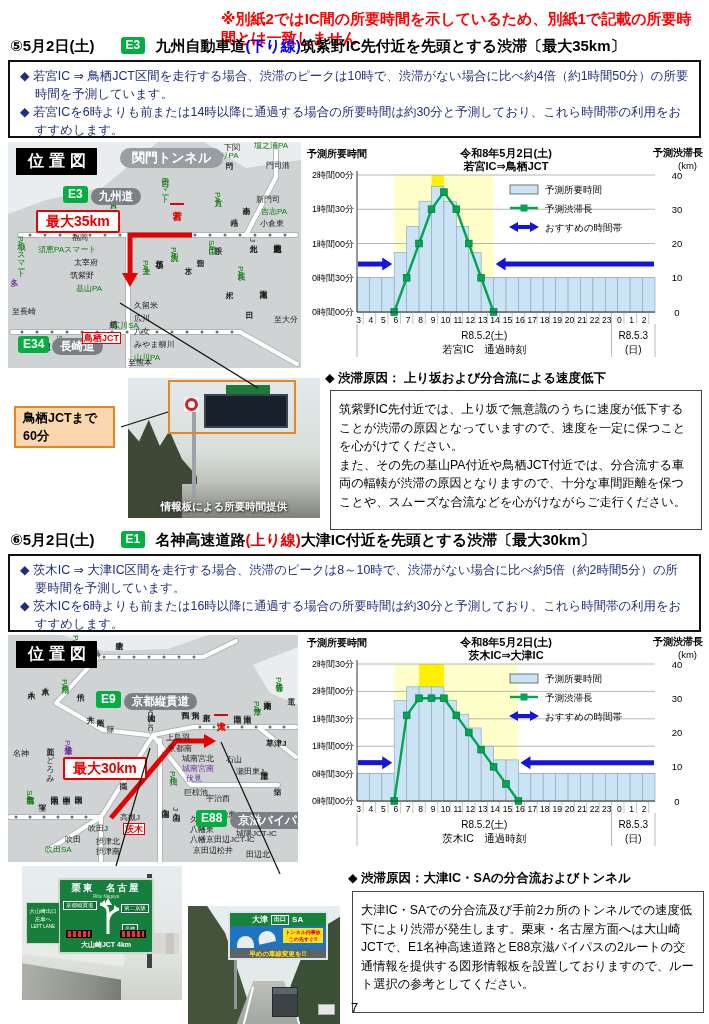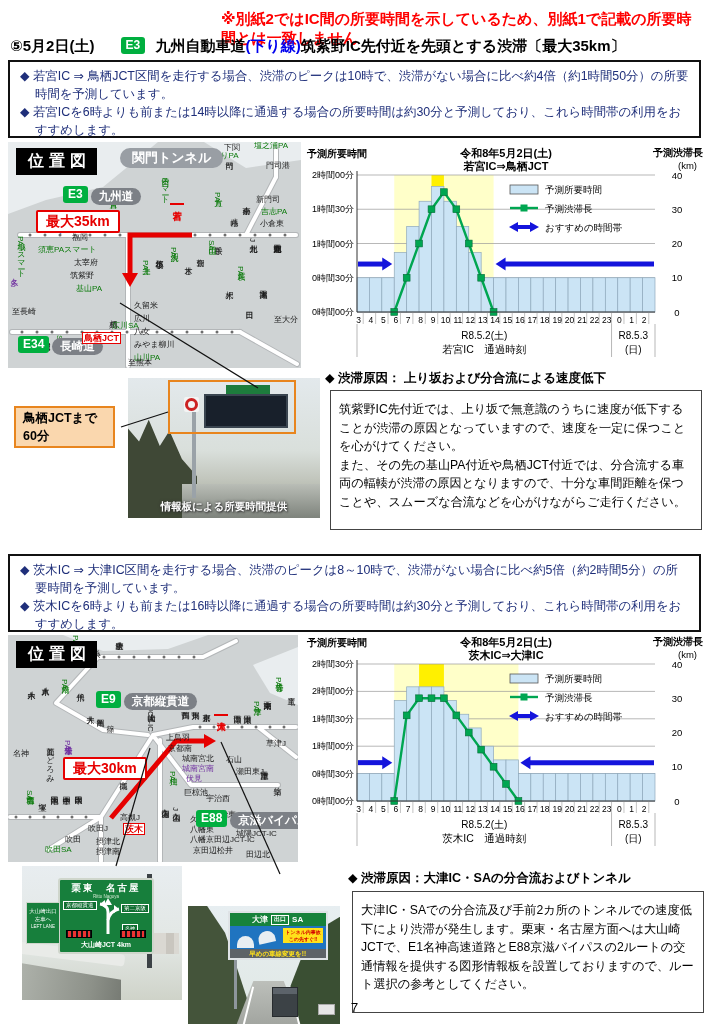--- a/index.html
+++ b/index.html
@@ -385,20 +385,25 @@
     <div class="p1-highlight"></div>
     <div class="p1-caption">情報板による所要時間提供</div>
   </div>
 
   <div class="abs cause-head" style="left:325px;top:370px;">◆ 渋滞原因： 上り坂および分合流による速度低下</div>
   <div class="abs cause-box" style="left:330px;top:390px;width:372px;height:140px;">
     <div>筑紫野IC先付近では、上り坂で無意識のうちに速度が低下することが渋滞の原因となっていますので、速度を一定に保つことを心がけてください。</div>
     <div>また、その先の基山PA付近や鳥栖JCT付近では、分合流する車両の輻輳が渋滞の原因となりますので、十分な車間距離を保つことや、スムーズな合流などを心がけながらご走行ください。</div>
   </div>
 
+  <div class="abs sec-head" style="top:531px;">
+    <span class="sec-date">⑥5月2日(土)</span>
+    <span class="ebadge big">E1</span>
+    <span><span>名神高速道路</span><span class="dir" style="color: rgb(230, 0, 0);">(上り線)</span><span>大津IC付近を先頭とする渋滞〔最大30km〕</span></span>
+  </div>
   <div class="abs bullet-box" style="top:554px;height:78px;">
     <div class="bullet">◆ 茨木IC ⇒ 大津IC区間を走行する場合、渋滞のピークは8～10時で、渋滞がない場合に比べ約5倍（約2時間5分）の所要時間を予測しています。</div>
     <div class="bullet">◆ 茨木ICを6時よりも前または16時以降に通過する場合の所要時間は約30分と予測しており、これら時間帯の利用をおすすめします。</div>
   </div>
 
   <div class="abs map-panel" style="left:8px;top:635px;width:290px;height:227px;">
     <div class="map-title">位置図</div>
   <svg viewBox="0 0 290 227" width="290" height="227">
         <polygon points="55,0 200,0 160,14 95,16" fill="#e9edef"></polygon>
         <polygon points="245,30 290,12 290,70 262,58" fill="#e9edef"></polygon>
@@ -461,21 +466,21 @@
       <span class="map-lbl ck" style="left: 160px; top: 110px;">京都南</span>
       <span class="map-lbl v ck" style="left: 172px; top: 70px;">鴨川西</span>
       <span class="map-lbl v ck" style="left: 182px; top: 70px;">鴨川東</span>
       <span class="map-lbl v ck" style="left: 193px; top: 72px;">京都東</span>
       <span class="map-lbl v ck" style="left: 224px; top: 74px;">瀬田西</span>
       <span class="map-lbl v ck" style="left: 234px; top: 74px;">瀬田東</span>
       <span class="map-lbl v cg" style="left: 244px; top: 66px;">草津PA</span>
       <span class="map-lbl v ck" style="left: 254px; top: 60px;">栗東湖南</span>
       <span class="map-lbl v cg" style="left: 266px; top: 42px;">菩提寺PA</span>
       <span class="map-lbl v ck" style="left: 278px; top: 56px;">竜王</span>
-      <span class="map-lbl ck" style="left: 258px; top: 105px;">草津J</span>
+      <span class="map-lbl ck" style="left: 258px; top: 105px; font-weight: bold;">草津J</span>
       <span class="map-lbl ck" style="left: 218px; top: 121px;">石山</span>
       <span class="map-lbl ck" style="left: 228px; top: 133px;">瀬田東J</span>
       <span class="map-lbl v ck" style="left: 251px; top: 130px;">草津田上</span>
       <span class="map-lbl v ck" style="left: 264px; top: 146px;">信楽</span>
       <span class="map-lbl v cp" style="left: 55px; top: 105px;">茨木千提寺PA</span>
       <span class="map-lbl v ck" style="left: 37px; top: 107px;">箕面とどろみ</span>
       <span class="map-lbl ck" style="left: 5px; top: 115px;">名神</span>
       <span class="map-lbl v ck" style="left: 110px; top: 140px;">高槻</span>
       <span class="map-lbl ck" style="left: 174px; top: 120px;">城南宮北</span>
       <span class="map-lbl cp" style="left: 174px; top: 130px;">城南宮南</span>

